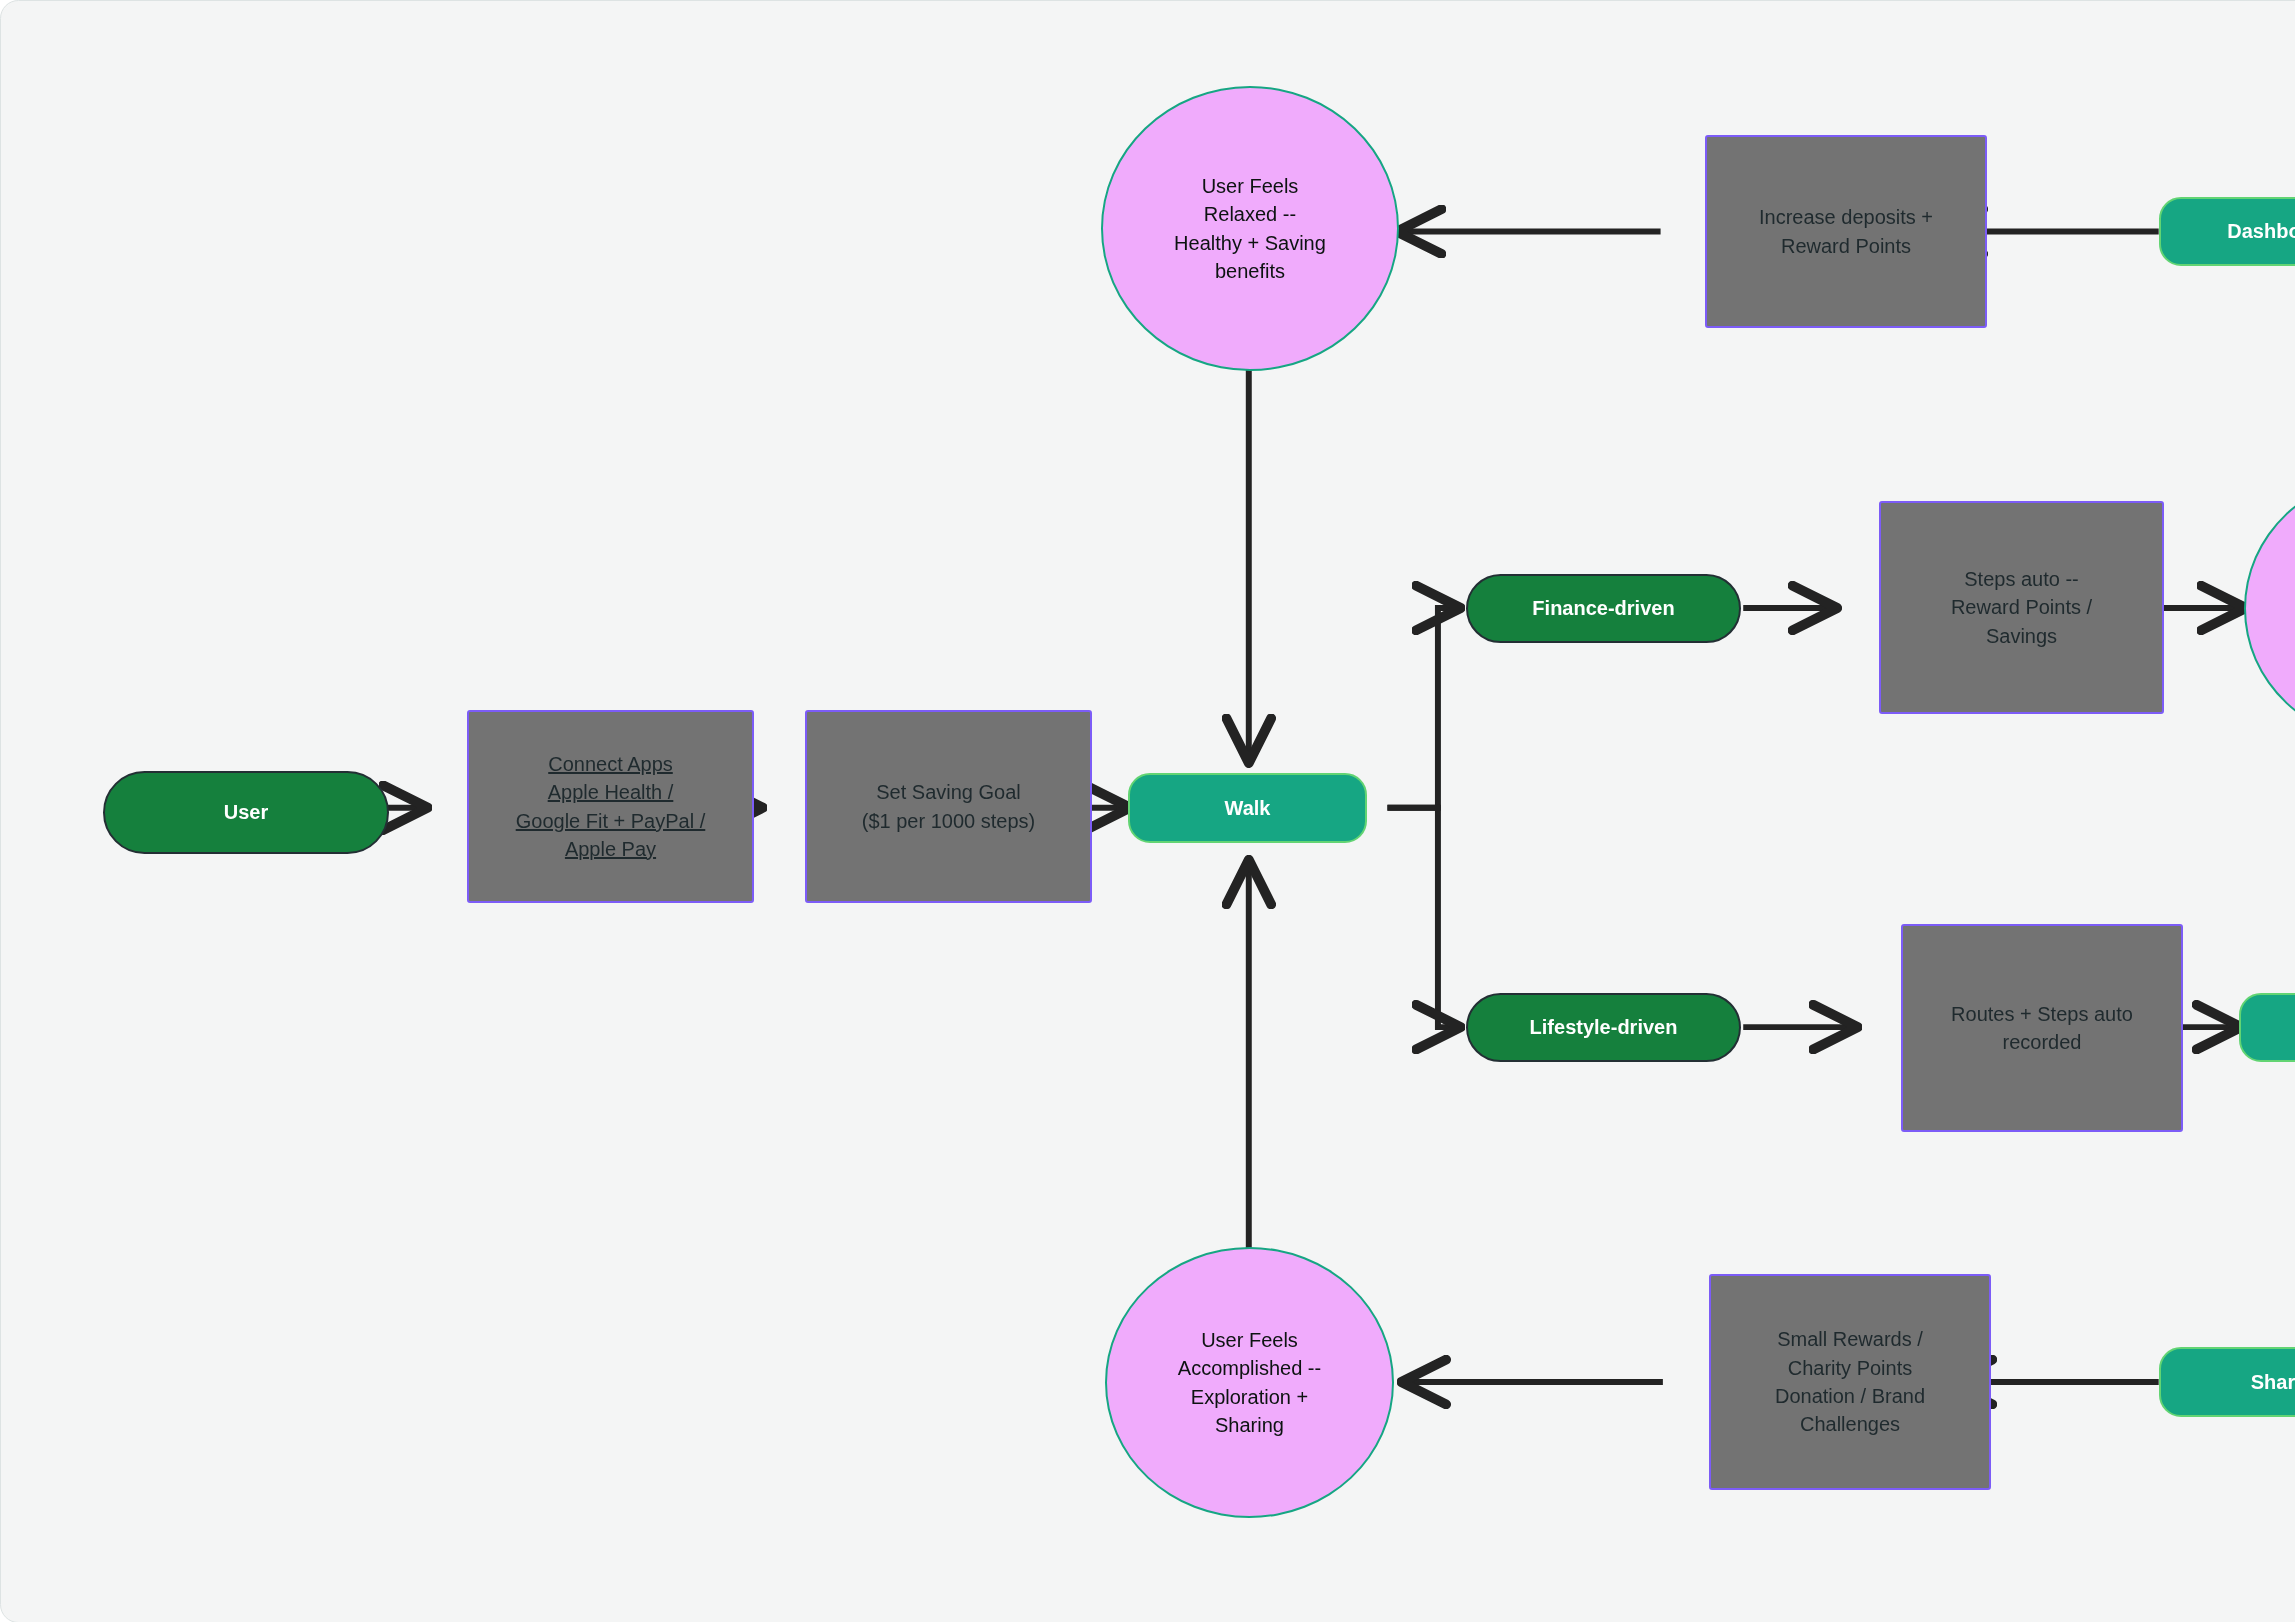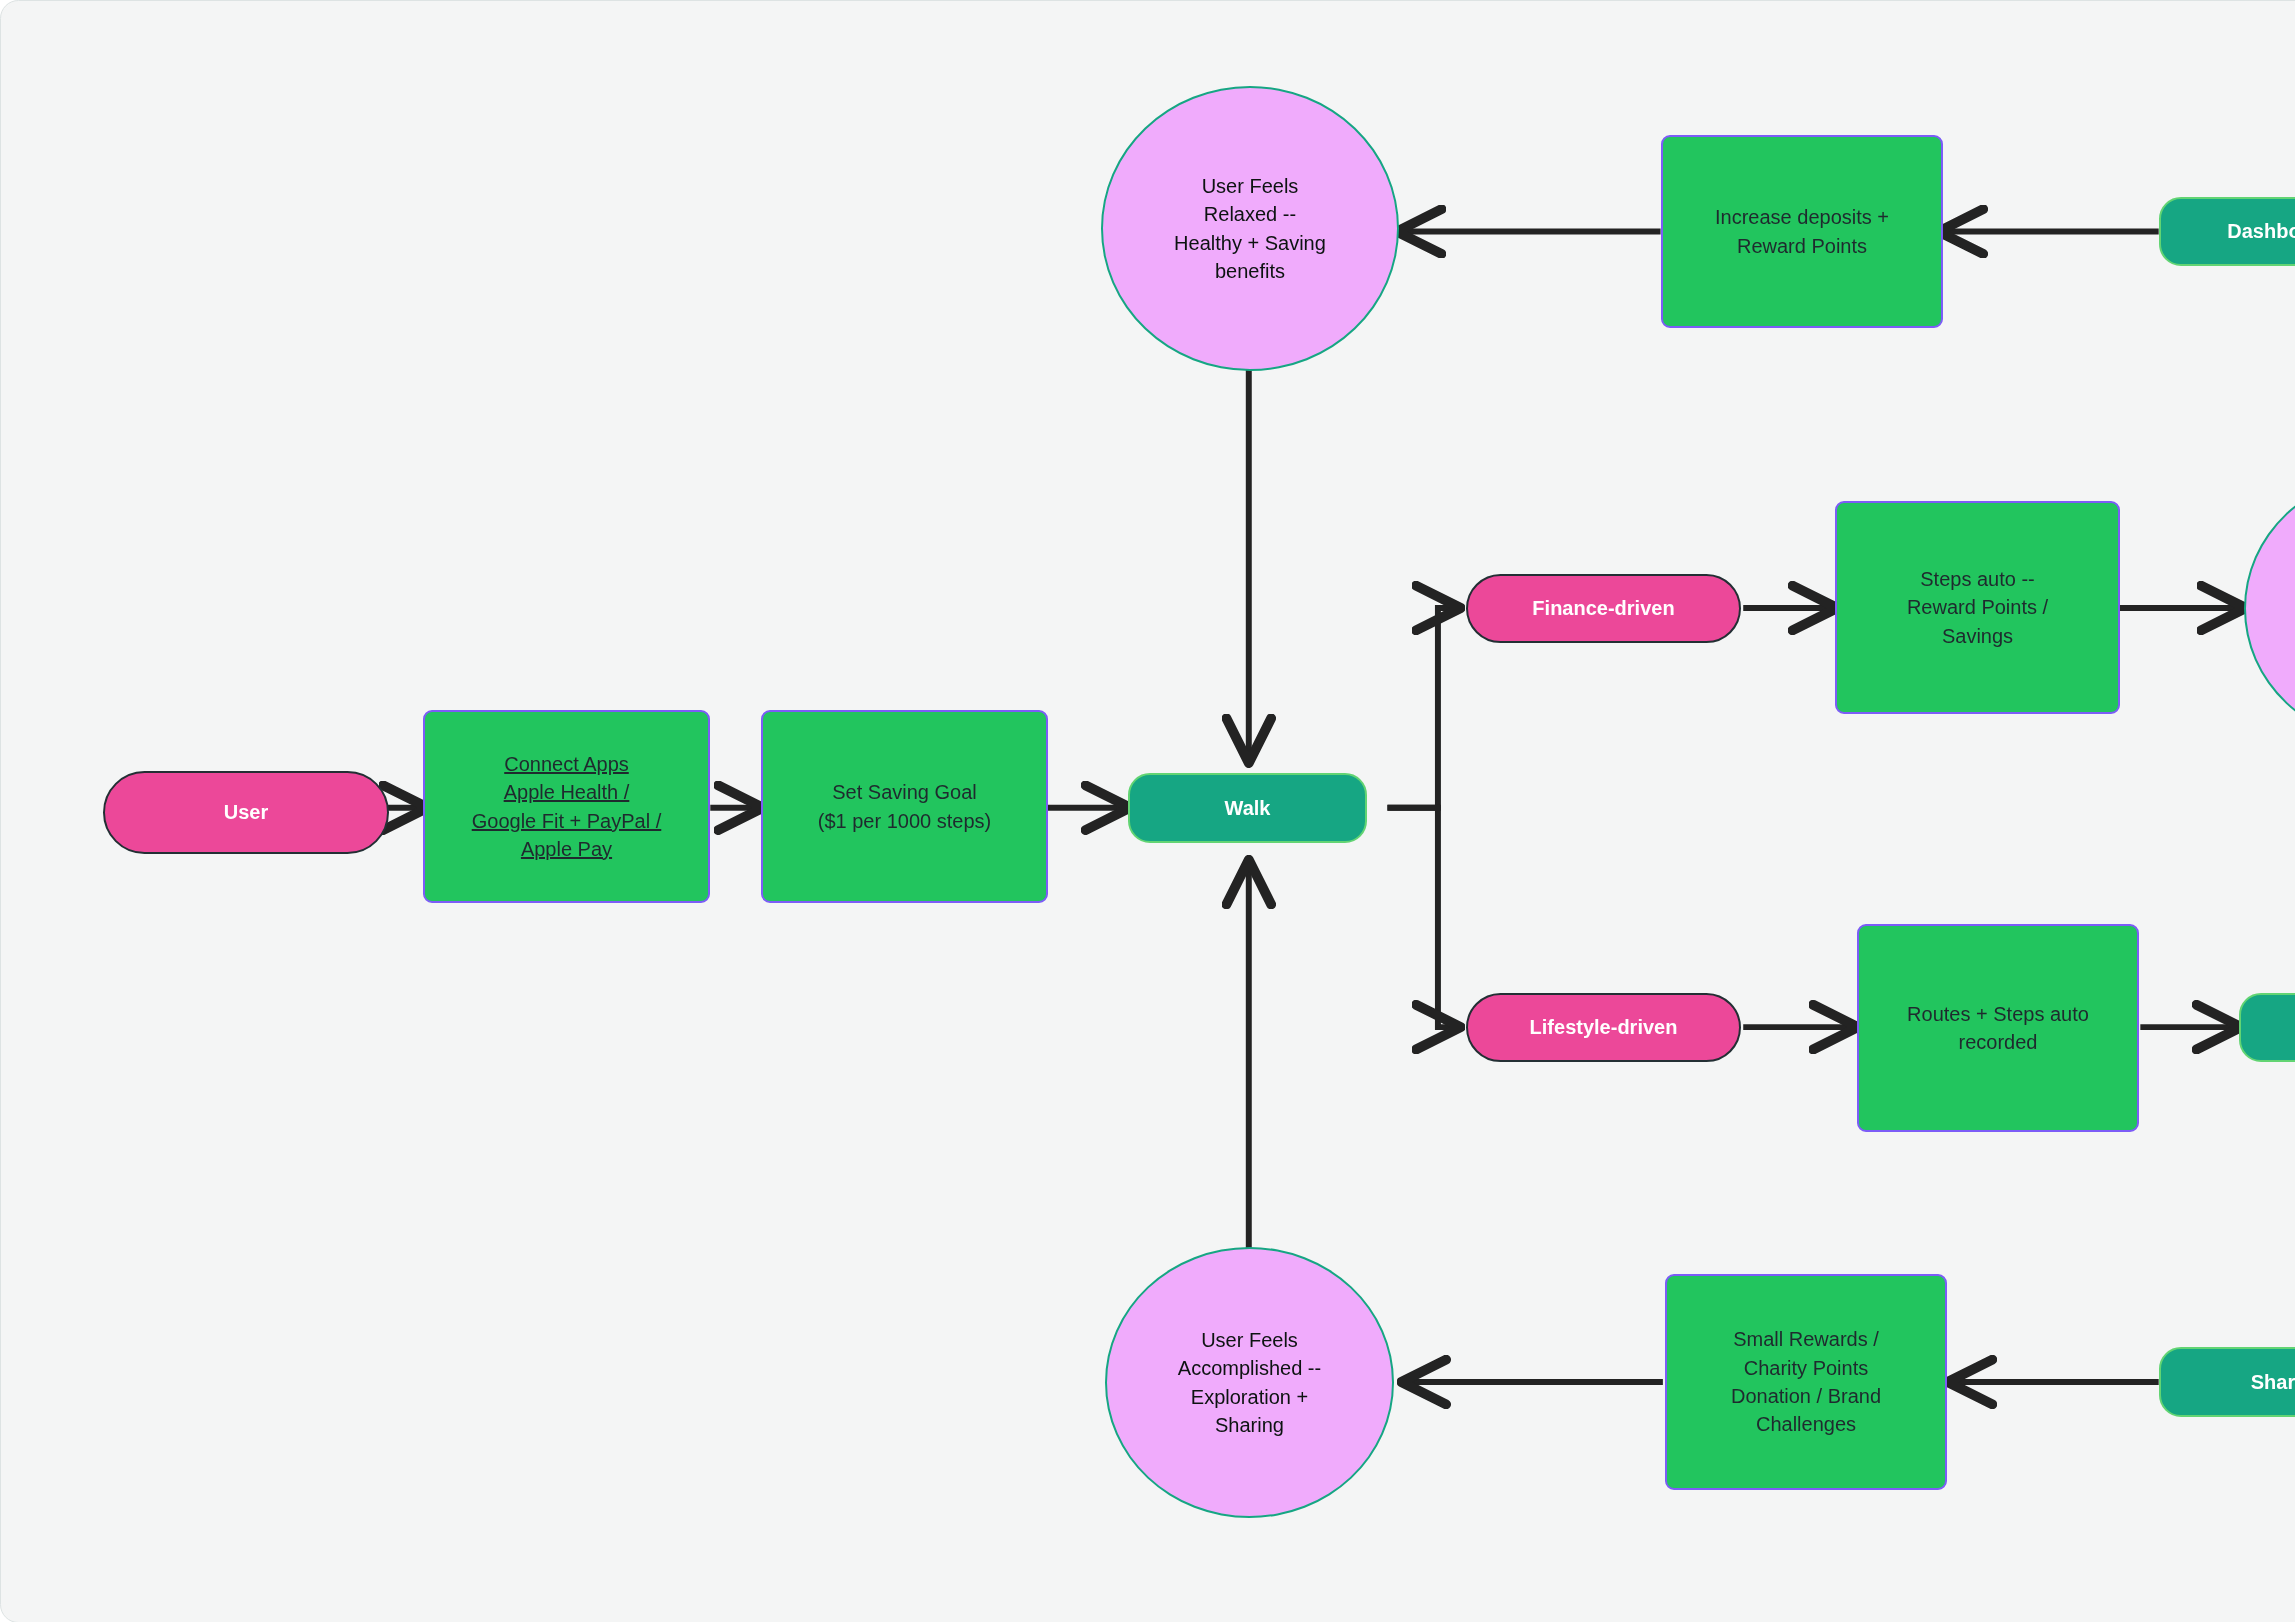--- a/index.html
+++ b/index.html
@@ -36,44 +36,45 @@
     line-height: 1.42;
   }
   .node .lbl {
     display: block;
     width: 100%;
     white-space: pre-line;
   }
 
   
   .pill-purple {
-    background: #ec4899;
+    background: #15803d;
     border: 2.8px solid #232f34;
     border-radius: 55px;
     color: #ffffff;
     font-weight: bold;
     font-size: 20px;
   }
   .pill-green {
     background: #16a683;
     border: 2.8px solid #62d473;
     border-radius: 22px;
     color: #ffffff;
     font-weight: bold;
     font-size: 20px;
   }
 
   
   .rect-lilac {
-    background: #22c55e;
+    background: #737373;
     border: 2.3px solid #7c5cf7;
-    border-radius: 9px;
+    border-radius: 3px;
     color: #1f2a2e;
     font-size: 20px;
     padding: 4.6px 8.3px;
+    margin-left: 44px;
   }
 
   
   .circle-green {
     background: #f0abfc;
     border: 2.3px solid #16a683;
     border-radius: 50%;
     color: #0d1311;
     font-size: 20px;
     padding: 0 20px;

